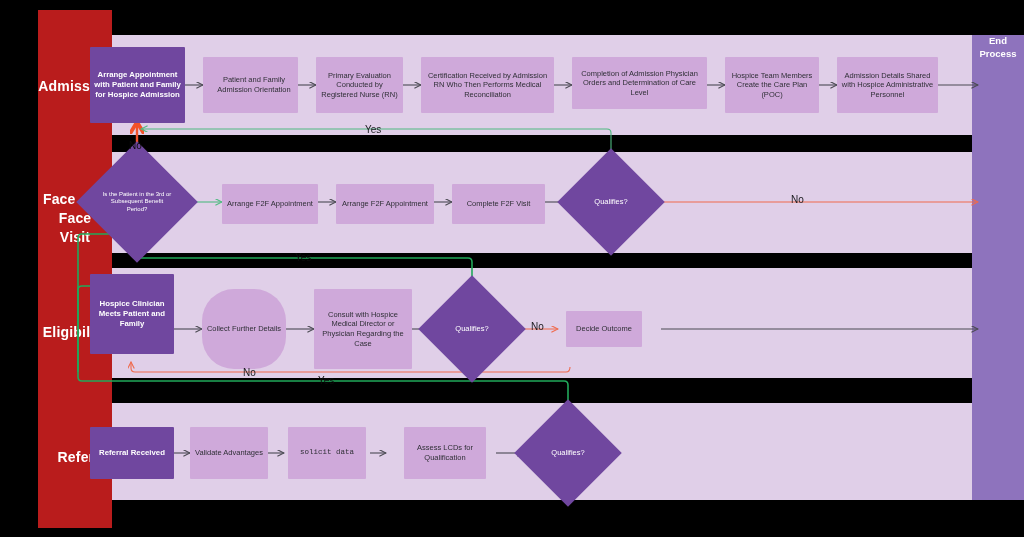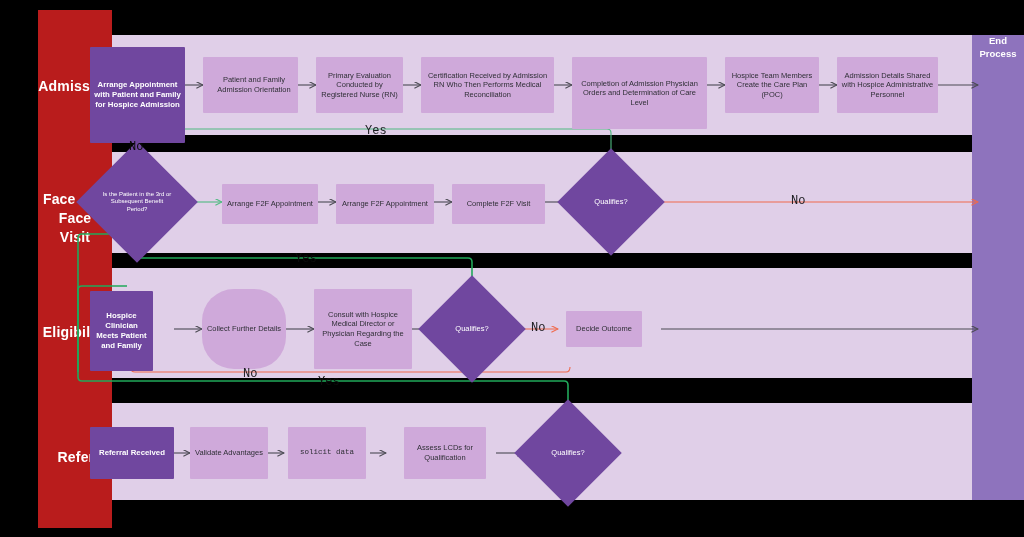--- a/index.html
+++ b/index.html
@@ -62,26 +62,25 @@
     position:absolute;inset:0;
     display:flex;align-items:center;justify-content:center;
     text-align:center;
     color:#ffffff;font-size:7.5px;line-height:1.25;
     z-index:2;
   }
   .diamond.small .dlabel{font-size:6px;}
 
   .edge-label{
     position:absolute;
-    font-size:12px;
+    font-size:10px;
     color:#1b1b1f;
     background:transparent;
     z-index:6;
     white-space:nowrap;
-    font-family:Liberation Mono, monospace;
   }
 
   svg.wires{position:absolute;left:0;top:0;width:1024px;height:537px;overflow:visible;}
   .ln-grey{stroke:#4a4a52;stroke-width:1.1;fill:none;}
   .ln-green{stroke:#21a95a;stroke-width:1.6;fill:none;}
   .ln-green-thin{stroke:#4fba80;stroke-width:1.1;fill:none;}
   .ln-red{stroke:#ef6a4c;stroke-width:1.1;fill:none;}
   .ln-red-thick{stroke:#f2522a;stroke-width:2.4;fill:none;}
 </style>
 </head>
@@ -168,33 +167,33 @@
 
     <path class="ln-grey" d="M174,453 L190,453" marker-end="url(#ah-grey)"></path>
     <path class="ln-grey" d="M268,453 L284,453" marker-end="url(#ah-grey)"></path>
     <path class="ln-grey" d="M370,453 L386,453" marker-end="url(#ah-grey)"></path>
     <path class="ln-grey" d="M496,453 L524,453" marker-end="url(#ah-grey)"></path>
 
     <path class="ln-green" d="M568,428 L568,385 Q568,381 564,381 L82,381 Q78,381 78,377 L78,290 Q78,286 82,286 L127,286"></path>
     <path class="ln-green" d="M120,286 L136,286" marker-end="url(#ah-greenb)" style="display:none"></path>
   </svg>
 
-  <div class="node start" style="left:90px;top:47px;width:95px;height:96px;">
+  <div class="node start" style="left:90px;top:47px;width:95px;height:76px;">
     <span>Arrange Appointment with Patient and Family for Hospice Admission</span>
   </div>
   <div class="node process" style="left:203px;top:57px;width:95px;height:56px;padding-left:11px;">
     <span>Patient and Family Admission Orientation</span>
   </div>
   <div class="node process" style="left:316px;top:57px;width:87px;height:56px;">
     <span>Primary Evaluation Conducted by Registered Nurse (RN)</span>
   </div>
   <div class="node process" style="left:421px;top:57px;width:133px;height:56px;">
     <span>Certification Received by Admission RN Who Then Performs Medical Reconciliation</span>
   </div>
-  <div class="node process" style="left:572px;top:57px;width:135px;height:72px;">
+  <div class="node process" style="left:572px;top:57px;width:135px;height:52px;">
     <span>Completion of Admission Physician Orders and Determination of Care Level</span>
   </div>
   <div class="node process" style="left:725px;top:57px;width:94px;height:56px;">
     <span>Hospice Team Members Create the Care Plan (POC)</span>
   </div>
   <div class="node process" style="left:837px;top:57px;width:101px;height:56px;">
     <span>Admission Details Shared with Hospice Administrative Personnel</span>
   </div>
 
   <div class="diamond small" style="left:94px;top:159px;width:86px;height:86px;">
@@ -212,21 +211,21 @@
   <div class="node process" style="left:452px;top:184px;width:93px;height:40px;">
     <span>Complete F2F Visit</span>
   </div>
   <div class="diamond" style="left:573px;top:164px;width:76px;height:76px;">
     <div class="shape"></div>
     <div class="dlabel">
       <span>Qualifies?</span>
     </div>
   </div>
 
-  <div class="node start" style="left:90px;top:291px;width:63px;height:80px;">
+  <div class="node start" style="left:90px;top:274px;width:84px;height:80px;">
     <span>Hospice Clinician Meets Patient and Family</span>
   </div>
   <div class="node process" style="left:202px;top:289px;width:84px;height:80px;border-radius:32px;">
     <span>Collect Further Details</span>
   </div>
   <div class="node process" style="left:314px;top:289px;width:98px;height:80px;">
     <span>Consult with Hospice Medical Director or Physician Regarding the Case</span>
   </div>
   <div class="diamond" style="left:434px;top:291px;width:76px;height:76px;">
     <div class="shape"></div>

